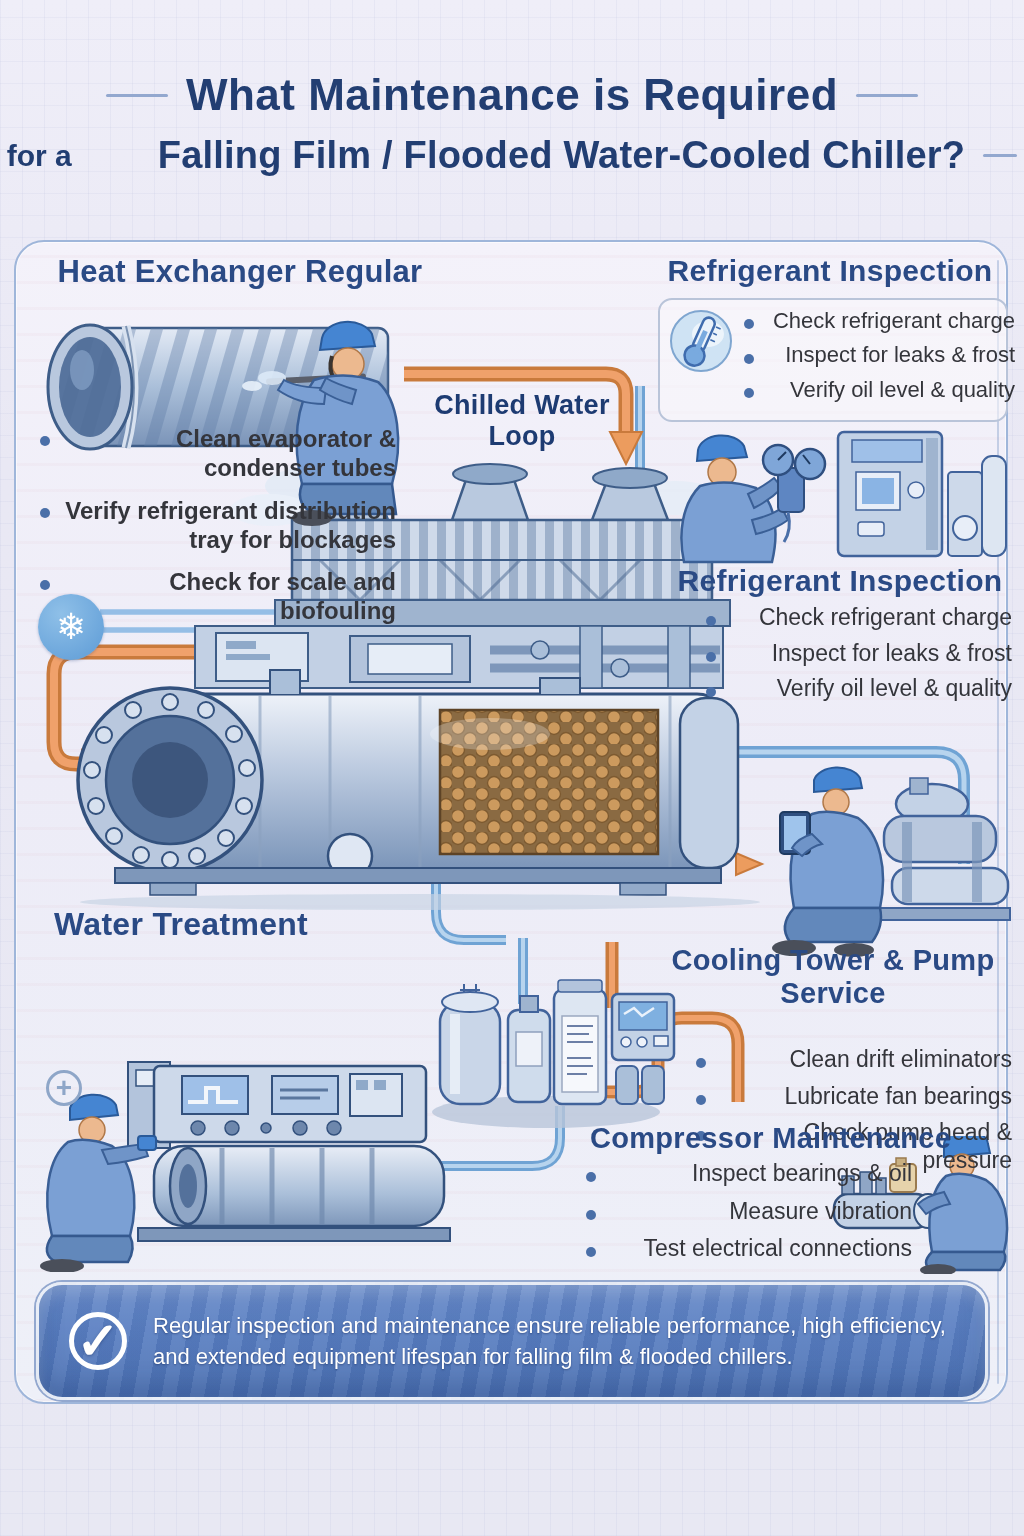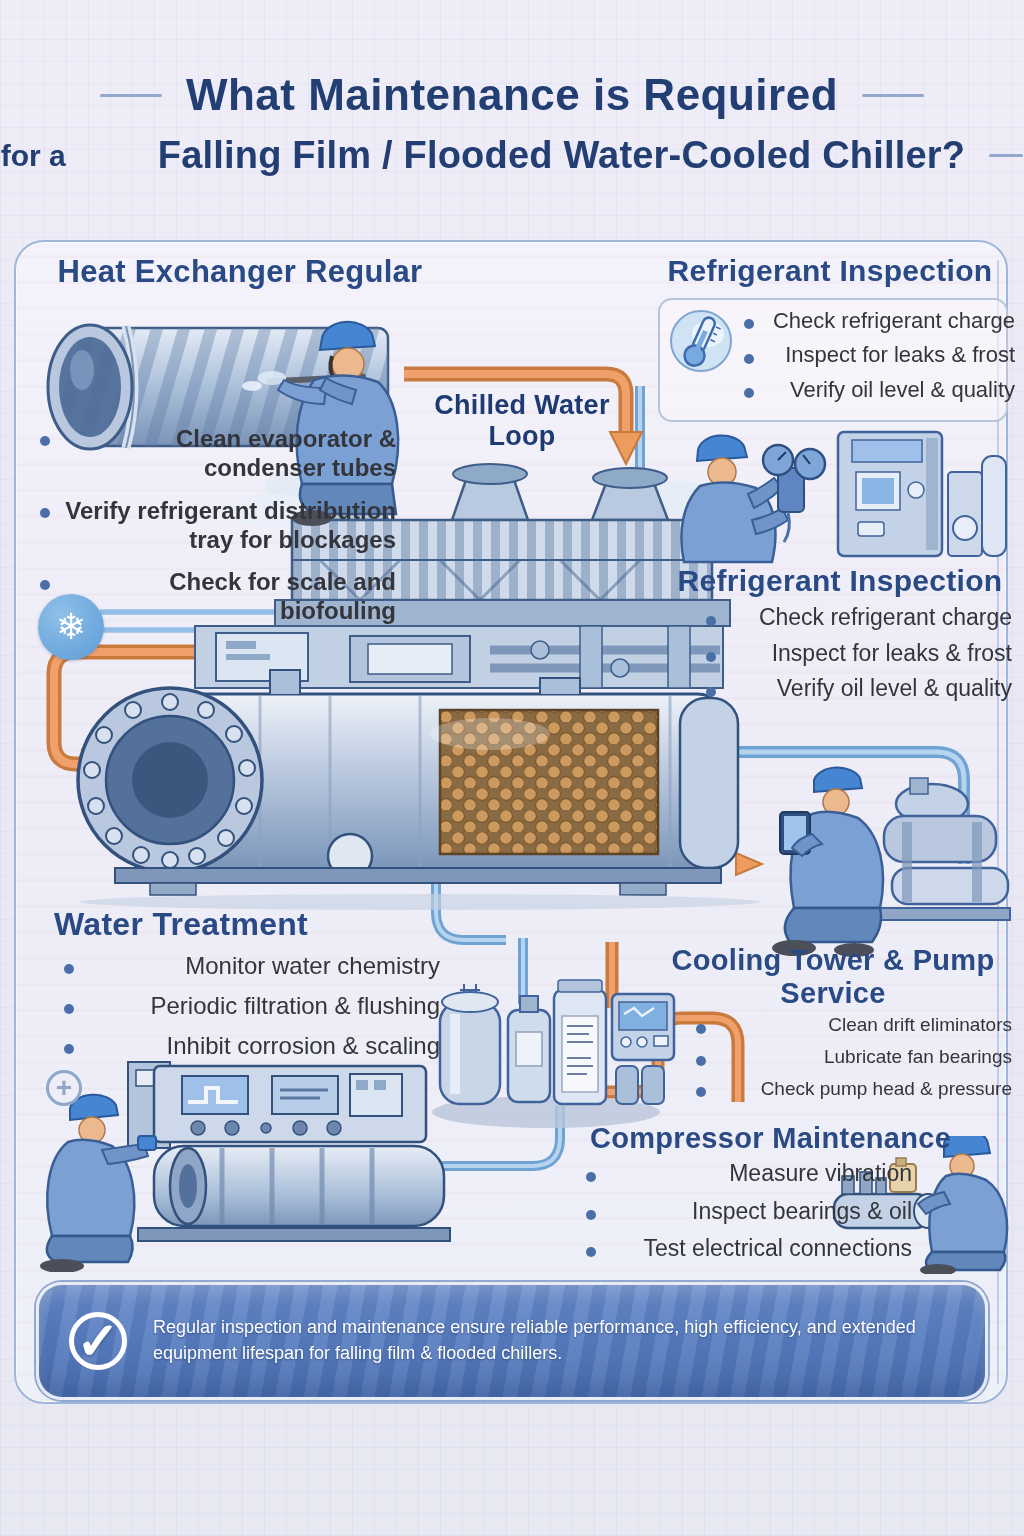--- a/index.html
+++ b/index.html
@@ -9,21 +9,21 @@
   }
   *{margin:0;padding:0;box-sizing:border-box;}
   html,body{width:1024px;height:1536px;}
   body{font-family:"Liberation Sans",sans-serif;background:#eae9f4;overflow:hidden;}
   .page{position:relative;width:1024px;height:1536px;
     background:
       repeating-linear-gradient(90deg,rgba(150,160,205,.10) 0 1px,transparent 1px 22px),
       repeating-linear-gradient(0deg,rgba(150,160,205,.09) 0 1px,transparent 1px 22px),
       linear-gradient(180deg,#efeef8 0%,#e9e8f4 30%,#e8e8f3 100%);}
   
-  .title-row{position:absolute;left:0;width:1024px;display:flex;align-items:center;justify-content:center;gap:24px;}
+  .title-row{position:absolute;left:0;width:1024px;display:flex;align-items:center;justify-content:center;gap:18px;}
   #title1{top:70px;}
   #title2{top:134px;}
   .dash{width:62px;height:3px;background:#93a8cf;border-radius:2px;}
   .dash.small{width:34px;}
   h1{font-size:44px;font-weight:bold;color:var(--title_navy);letter-spacing:.5px;}
   .t2-prefix{font-size:30px;font-weight:700;color:var(--title_navy);margin-right:20px;}
   .t2-main{font-size:38px;font-weight:bold;color:var(--title_navy);letter-spacing:.2px;margin-left:48px;}
   
   .panel{position:absolute;left:14px;top:240px;width:994px;height:1164px;
     border:2px solid var(--panel_border);border-radius:30px;
@@ -48,21 +48,21 @@
   #reftop-bullets{left:740px;top:308px;width:275px;font-size:22px;line-height:1.2;}
   #reftop-bullets li{margin-bottom:8px;}
   #cw-label{left:432px;top:390px;width:180px;font-size:27px;line-height:1.15;color:#1d3b72;}
   #refmid-title{left:670px;top:564px;width:340px;font-size:30px;}
   #refmid-bullets{left:702px;top:604px;width:310px;font-size:23px;line-height:1.2;}
   #refmid-bullets li{margin-bottom:8px;}
   #wt-title{left:54px;top:906px;width:400px;font-size:32px;}
   #wt-bullets{left:60px;top:952px;width:380px;font-size:24px;line-height:1.2;}
   #wt-bullets li{margin-bottom:11px;}
   #ct-title{left:660px;top:944px;width:346px;font-size:29px;line-height:1.15;}
-  #ct-bullets{left:692px;top:1014px;width:320px;font-size:19px;line-height:1.2;}
+  #ct-bullets{left:692px;top:1046px;width:320px;font-size:23px;line-height:1.2;}
   #ct-bullets li{margin-bottom:9px;}
   #cm-title{left:566px;top:1122px;width:420px;font-size:29px;padding-left:24px;}
   #cm-bullets{left:582px;top:1160px;width:330px;font-size:23px;line-height:1.2;}
   #cm-bullets li{margin-bottom:10px;}
   
   .snow-icon{position:absolute;left:38px;top:594px;width:66px;height:66px;border-radius:50%;
     background:radial-gradient(circle at 35% 30%,#8fc0e8,#5d9bd6);display:flex;align-items:center;justify-content:center;
     color:#fff;font-size:36px;z-index:5;box-shadow:0 1px 3px rgba(40,70,130,.3);}
   .plus-icon{position:absolute;left:46px;top:1070px;width:36px;height:36px;border-radius:50%;
     border:3px solid #8ea6c8;color:#8ea6c8;display:flex;align-items:center;justify-content:center;
@@ -72,21 +72,21 @@
   .banner{position:absolute;left:36px;top:1282px;width:952px;height:118px;border-radius:26px;
     background:
       repeating-linear-gradient(100deg,rgba(255,255,255,.06) 0 14px,rgba(25,55,115,.10) 14px 28px),
       linear-gradient(180deg,#6a8cca 0%,var(--banner_bg) 40%,#4f73b4 100%);
     border:3px solid rgba(255,255,255,.85);
     box-shadow:0 0 0 2px #93a8cf, inset 0 8px 14px rgba(255,255,255,.18), inset 0 -10px 24px rgba(30,60,120,.28);
     display:flex;align-items:center;gap:26px;padding:0 30px;z-index:7;}
   .check-circle{flex:0 0 auto;width:58px;height:58px;border:5px solid #fff;border-radius:50%;
     display:flex;align-items:center;justify-content:center;color:#fff;font-size:52px;font-weight:bold;
     text-shadow:0 1px 3px rgba(30,50,100,.5);line-height:0;}
-  .banner-text{width:810px;color:#fff;font-size:18px;line-height:1.42;font-weight:500;
+  .banner-text{width:810px;color:#fff;font-size:22px;line-height:1.42;font-weight:500;
     text-shadow:0 1px 2px rgba(25,45,95,.55);}
   
   svg.layer{position:absolute;z-index:3;}
   #pipes{left:0;top:0;z-index:2;}
   #illo-chiller{left:20px;top:458px;width:745px;height:452px;}
   #illo-tubes{left:26px;top:292px;width:418px;height:235px;}
   #illo-gauges{left:660px;top:424px;width:348px;height:140px;z-index:4;}
   #illo-pump{left:742px;top:758px;width:270px;height:205px;z-index:4;}
   #illo-skid{left:424px;top:950px;width:256px;height:188px;z-index:4;}
   #illo-panel{left:32px;top:1050px;width:424px;height:222px;z-index:4;}
@@ -471,38 +471,33 @@
   <h2 class="sec-h center" id="cw-label">Chilled Water Loop</h2>
 
   <h2 class="sec-h center" id="refmid-title">Refrigerant Inspection</h2>
   <ul class="bullets" id="refmid-bullets">
     <li>Check refrigerant charge</li>
     <li>Inspect for leaks &amp; frost</li>
     <li>Verify oil level &amp; quality</li>
   </ul>
 
   <h2 class="sec-h" id="wt-title">Water Treatment</h2>
-  <ul class="bullets" id="wt-bullets">
-    <li>Monitor water chemistry</li>
-    <li>Periodic filtration &amp; flushing</li>
-    <li>Inhibit corrosion &amp; scaling</li>
-  </ul>
 
   <h2 class="sec-h center" id="ct-title">Cooling Tower &amp; Pump
 Service</h2>
   <ul class="bullets" id="ct-bullets">
     <li>Clean drift eliminators</li>
     <li>Lubricate fan bearings</li>
     <li>Check pump head &amp; pressure</li>
   </ul>
 
   <h2 class="sec-h" id="cm-title">Compressor Maintenance</h2>
   <ul class="bullets" id="cm-bullets">
+    <li>Inspect bearings &amp; oil</li>
     <li>Measure vibration</li>
-    <li>Inspect bearings &amp; oil</li>
     <li>Test electrical connections</li>
   </ul>
 
   <div class="banner">
     <div class="check-circle">✓</div>
     <div class="banner-text">Regular inspection and maintenance ensure reliable performance, high efficiency, and extended equipment lifespan for falling film &amp; flooded chillers.</div>
   </div>
 
 </div>
 

